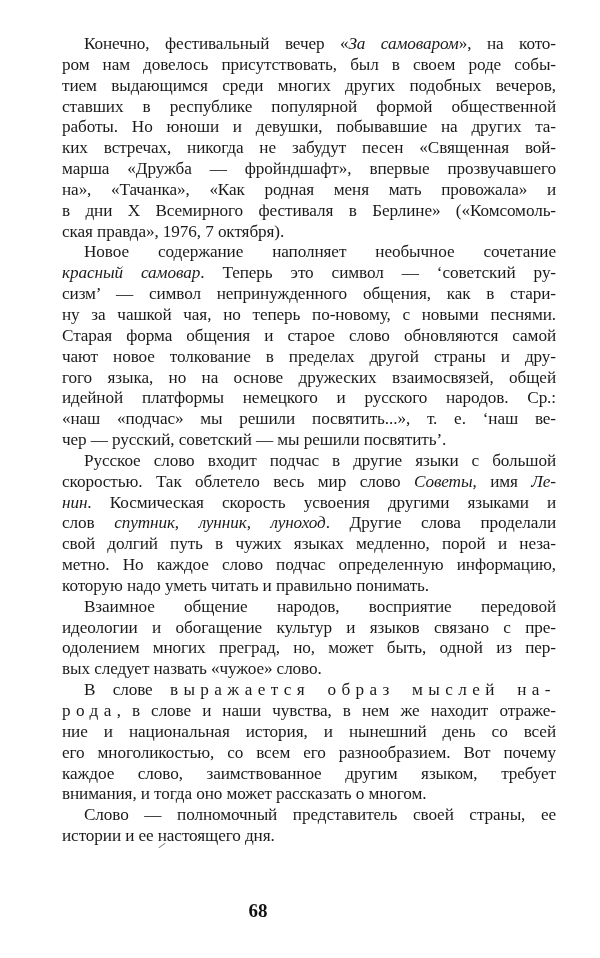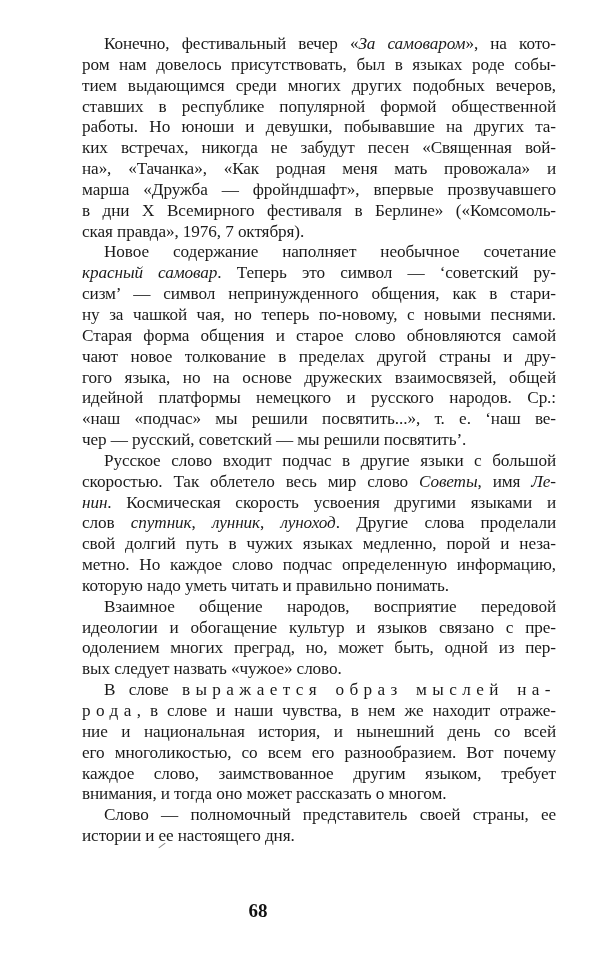--- a/index.html
+++ b/index.html
@@ -15,21 +15,20 @@
       color: #1a1a1a;
       letter-spacing: -0.1px;
     }
     .line {
       display: block;
       height: 20.85px;
       white-space: nowrap;
       text-align: justify;
       text-align-last: justify;
       overflow: visible;
-      margin-left: 20px;
     }
     .line.last { text-align-last: left; font-family: Liberation Serif, serif; }
     .line.indent { padding-left: 22px; }
     .spaced { letter-spacing: 5.4px; }
     i, .it { font-style: italic; }
     .page-number {
       position: absolute;
       left: 0; width: 516px;
       top: 900px;
       text-align: center;
@@ -45,27 +44,27 @@
       background: #888;
       transform: rotate(-35deg);
     }
   </style>
 </head>
 <body>
 
 <div class="page" id="page-body">
     <div>
       <span class="line indent">Конечно, фестивальный вечер «<i>За самоваром</i>», на кото-</span>
-      <span class="line">ром нам довелось присутствовать, был в языках роде собы-</span>
+      <span class="line">ром нам довелось присутствовать, был в своем роде собы-</span>
       <span class="line">тием выдающимся среди многих других подобных вечеров,</span>
       <span class="line">ставших в республике популярной формой общественной</span>
       <span class="line">работы. Но юноши и девушки, побывавшие на других та-</span>
       <span class="line">ких встречах, никогда не забудут песен «Священная вой-</span>
+      <span class="line">марша «Дружба — фройндшафт», впервые прозвучавшего</span>
       <span class="line">на», «Тачанка», «Как родная меня мать провожала» и</span>
-      <span class="line">марша «Дружба — фройндшафт», впервые прозвучавшего</span>
       <span class="line">в дни X Всемирного фестиваля в Берлине» («Комсомоль-</span>
       <span class="line last">ская правда», 1976, 7 октября).</span>
     </div>
     <div>
       <span class="line indent">Новое содержание наполняет необычное сочетание</span>
       <span class="line"><i>красный самовар</i>. Теперь это символ — ‘советский ру-</span>
       <span class="line">сизм’ — символ непринужденного общения, как в стари-</span>
       <span class="line">ну за чашкой чая, но теперь по-новому, с новыми песнями.</span>
       <span class="line">Старая форма общения и старое слово обновляются самой</span>
       <span class="line">чают новое толкование в пределах другой страны и дру-</span>

